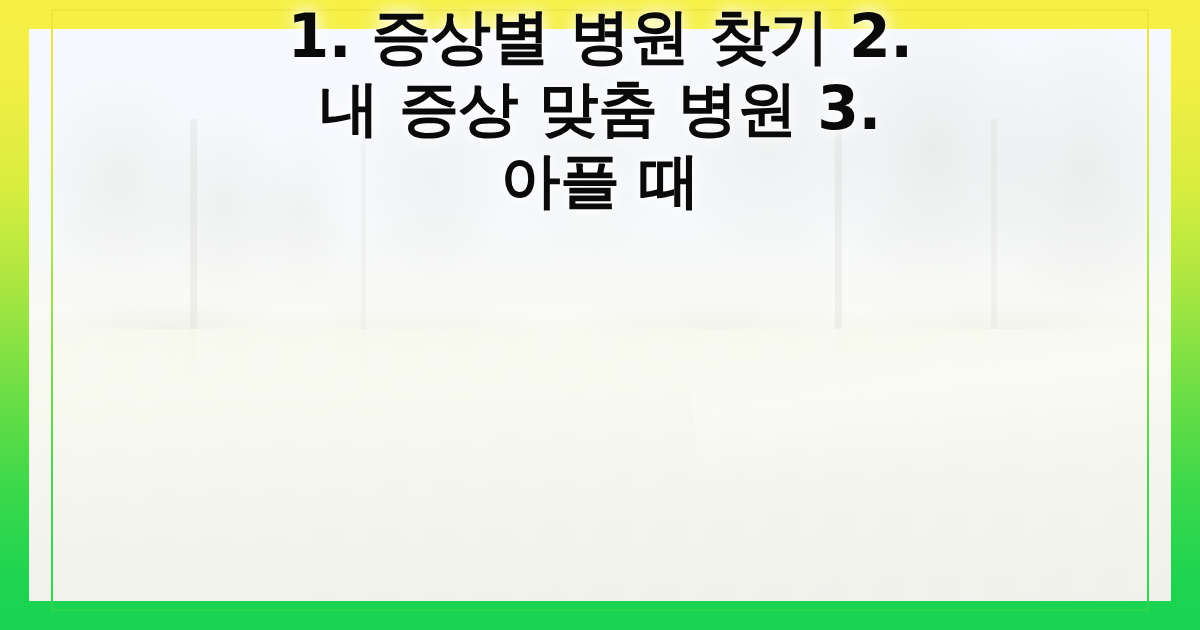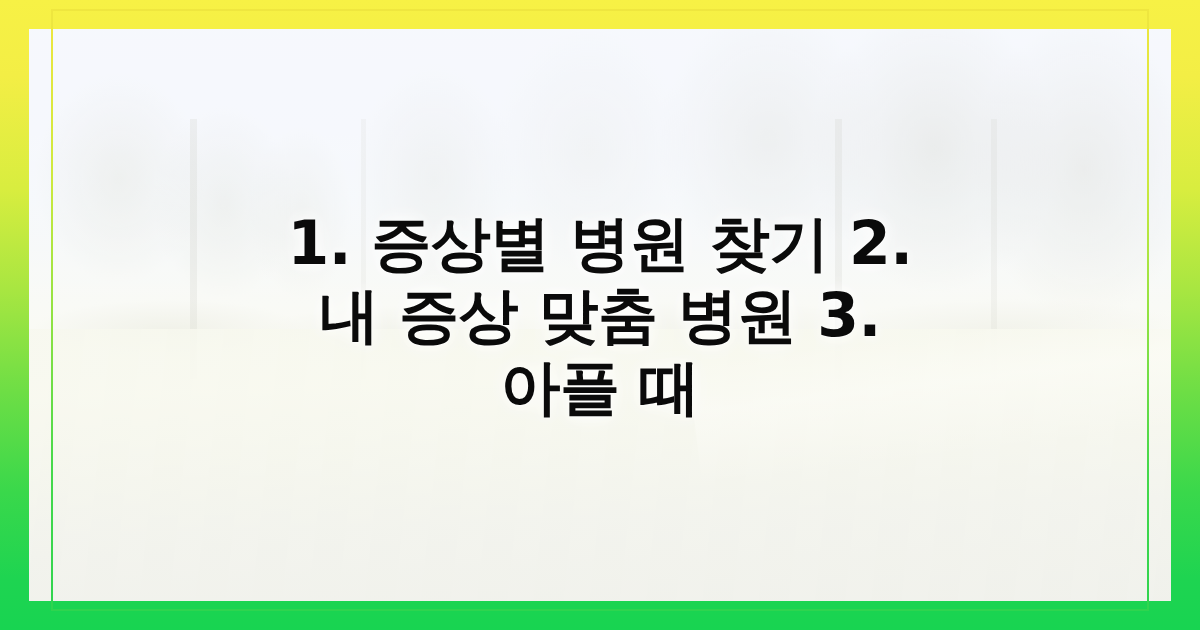--- a/index.html
+++ b/index.html
@@ -169,21 +169,20 @@
     box-sizing: border-box;
     z-index: 3;
     pointer-events: none;
   }
 
   
   .headline-wrap {
     position: absolute;
     inset: 0;
     display: flex;
-    align-items: center;
     justify-content: center;
     z-index: 4;
   }
 
   .headline {
     width: 640px;
     margin: 0;
     padding: 0;
     text-align: center;
     color: #0a0a0a;

